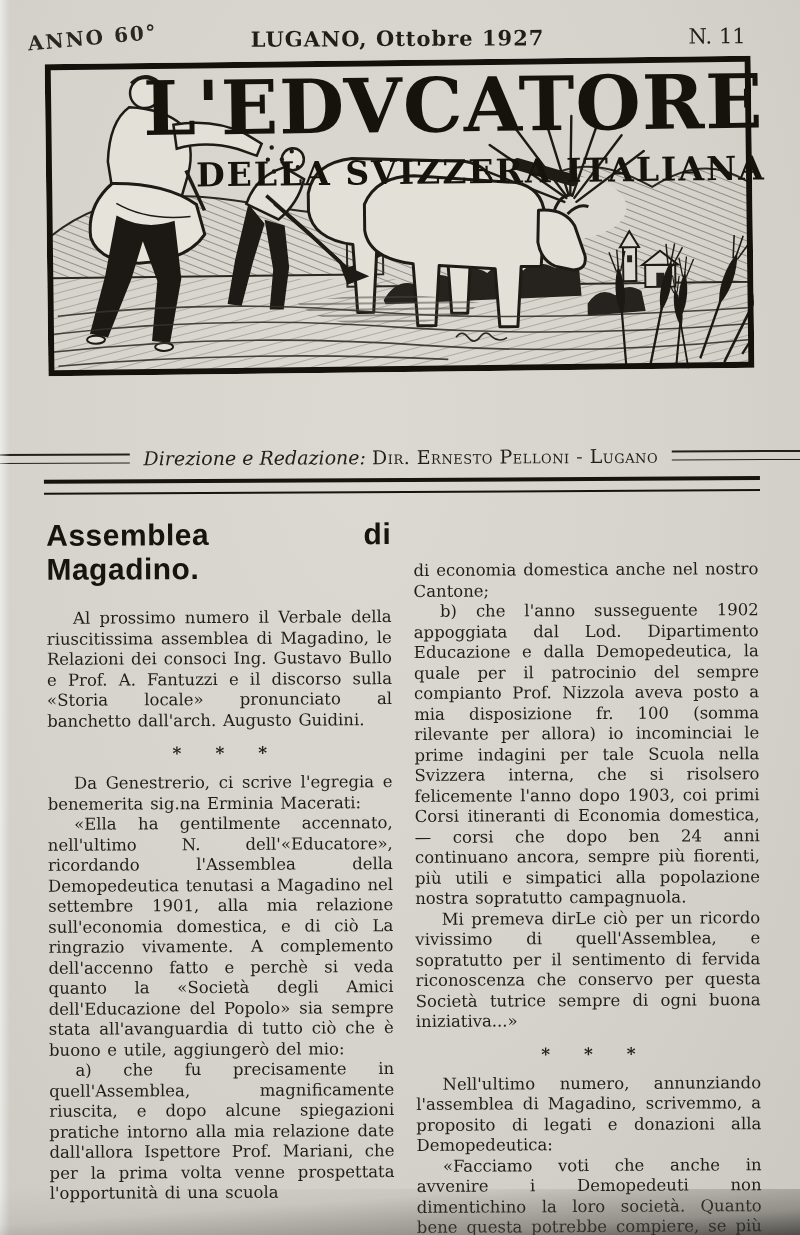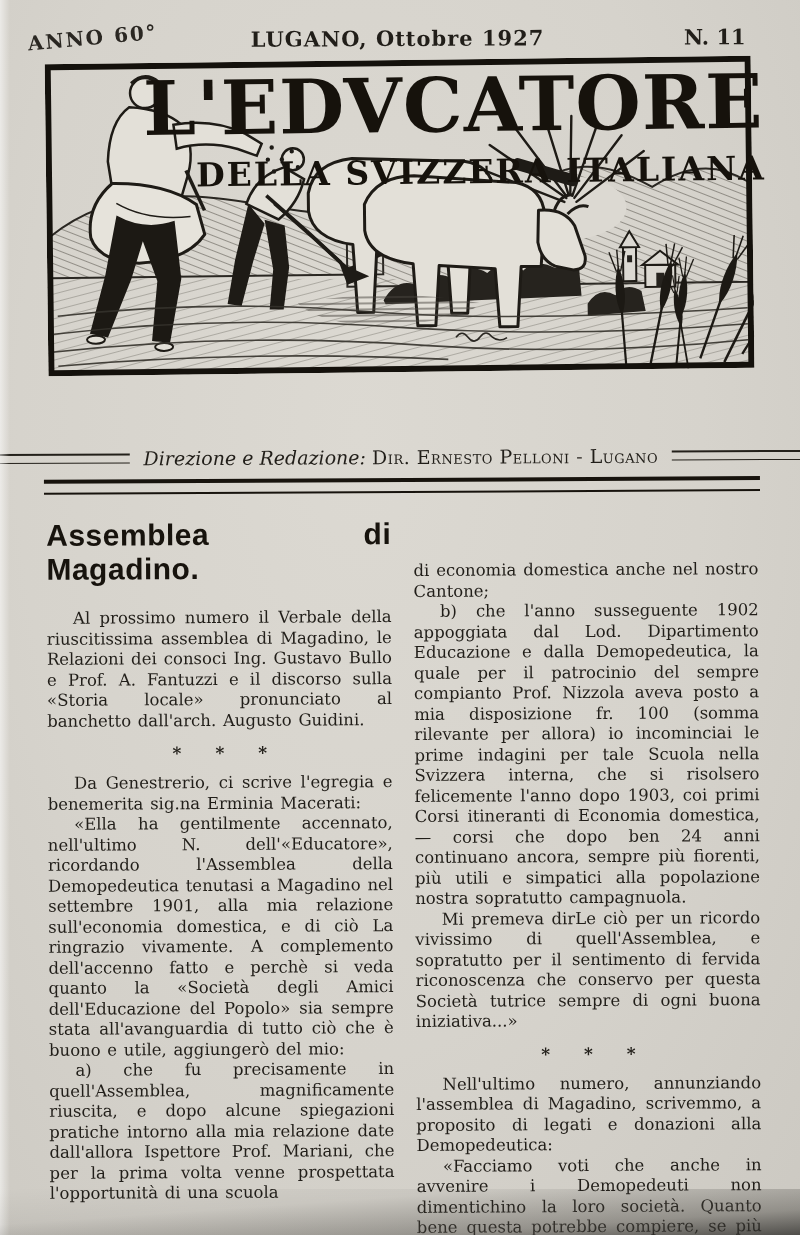--- a/index.html
+++ b/index.html
@@ -9,21 +9,21 @@
     font-family:"DejaVu Serif", serif;color:#211e19;
   }
   .sheet{position:absolute;inset:0;transform:rotate(-0.3deg);transform-origin:50% 40%;}
 
   
   .issue-header{position:relative;height:58px;}
   .anno{position:absolute;left:30px;top:24px;font-size:20px;font-weight:bold;
         letter-spacing:2px;transform:rotate(-5deg);color:#2a2722;}
   .issue-date{position:absolute;left:0;right:0;top:26px;text-align:center;
         font-size:21px;font-weight:bold;letter-spacing:1px;}
-  .issue-no{position:absolute;right:52px;top:26px;font-size:21px;font-weight:bold;}
+  .issue-no{position:absolute;right:52px;top:26px;font-size:21px;font-weight:normal;}
 
   
   .masthead{position:absolute;left:48px;top:60px;width:706px;height:312px;transform:rotate(-0.4deg);}
   .masthead svg{position:absolute;inset:0;}
   .mast-title{position:absolute;left:98px;right:4px;top:2px;text-align:center;
         font-size:75px;font-weight:bold;letter-spacing:1px;color:#16120c;
         font-family:"DejaVu Serif",serif;white-space:nowrap;}
   .mast-subtitle{position:absolute;left:150px;right:8px;top:93px;text-align:center;
         font-size:33px;font-weight:bold;letter-spacing:2px;color:#16120c;white-space:nowrap;}
 

